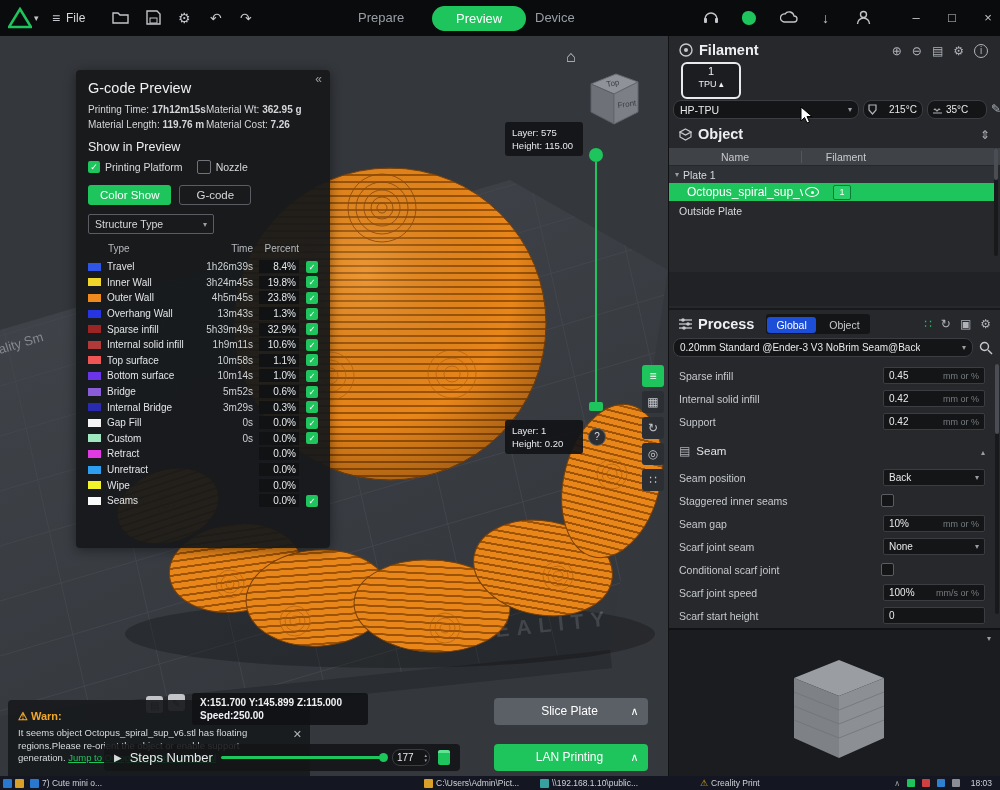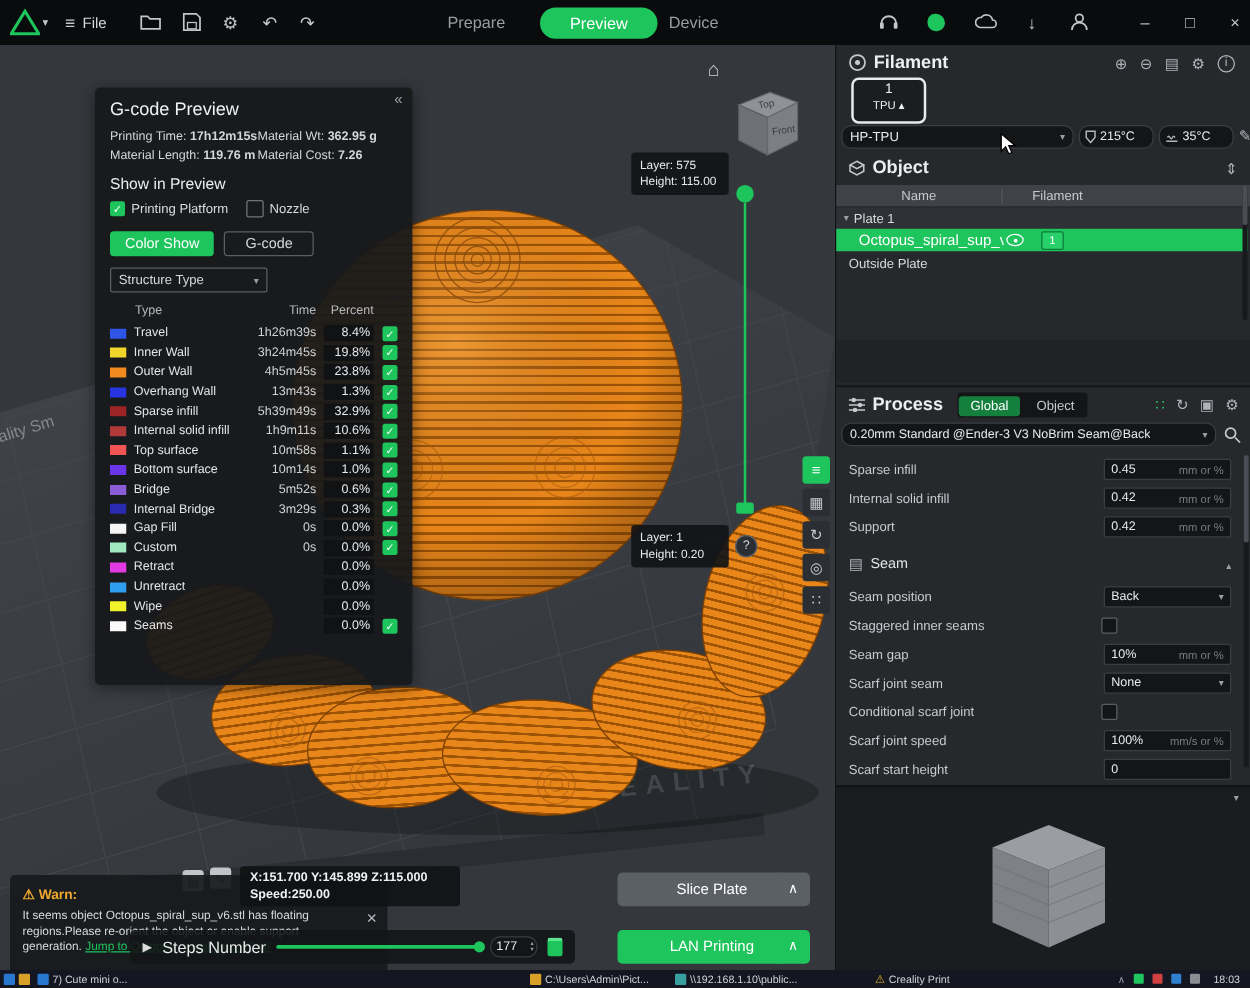--- a/index.html
+++ b/index.html
@@ -441,21 +441,21 @@
       <span class="hdr-ic" style="font-size:10px;border:1px solid #b0b4ba;border-radius:50%;width:12px;height:12px;line-height:12px;text-align:center;">i</span>
     </div>
     <div class="ab fil-chip">
       <div style="font-size:11px;line-height:15px;">1</div>
       <div style="font-size:9px;line-height:11px;"><span>TPU</span> ▴</div>
     </div>
     <div class="ab dk-input" style="left:4px;top:64px;width:186px;height:19px;padding:0 6px;justify-content:space-between;">
       <span style="font-size:10.5px;color:#e8eaec;">HP-TPU</span>
       <span class="p-caret">▾</span>
     </div>
-    <div class="ab dk-input" style="left:194px;top:64px;width:60px;height:19px;padding:0 4px;gap:3px;">
+    <div class="ab dk-input" style="left:194px;top:64px;width:60px;height:19px;padding:0 4px;gap:12px;">
       <svg width="9" height="11" viewBox="0 0 9 11">
           <path d="M1 1 h7 v5 l-3.5 4 l-3.5 -4 z" fill="none" stroke="#b0b4ba" stroke-width="1.2"></path>
         </svg>
       <span style="font-size:10px;color:#e8eaec;">215°C</span>
     </div>
     <div class="ab dk-input" style="left:258px;top:64px;width:60px;height:19px;padding:0 4px;gap:3px;">
       <svg width="11" height="10" viewBox="0 0 11 10">
           <path d="M1 8 h9 M2 5 q1 -2 2 0 q1 2 2 0 q1 -2 2 0" fill="none" stroke="#b0b4ba" stroke-width="1.2"></path>
         </svg>
       <span style="font-size:10px;color:#e8eaec;">35°C</span>
@@ -498,21 +498,21 @@
         <svg width="13" height="12" viewBox="0 0 13 12">
           <line x1="0" y1="2" x2="13" y2="2" stroke="#c6c9cd" stroke-width="1.3"></line>
             <circle cx="4" cy="2" r="1.8" fill="#c6c9cd"></circle>
           <line x1="0" y1="6" x2="13" y2="6" stroke="#c6c9cd" stroke-width="1.3"></line>
             <circle cx="9" cy="6" r="1.8" fill="#c6c9cd"></circle>
           <line x1="0" y1="10" x2="13" y2="10" stroke="#c6c9cd" stroke-width="1.3"></line>
             <circle cx="5" cy="10" r="1.8" fill="#c6c9cd"></circle>
         </svg>
         <span class="sec-title">Process</span>
         <span style="background:#131517;border-radius:3px;padding:1px;margin-left:6px;">
-          <span class="tabchip" style="background:#15803d;color:#fff;">Global</span>
+          <span class="tabchip" style="background:#1d4ed8;color:#fff;">Global</span>
           <span class="tabchip" style="color:#c8cacc;">Object</span>
         </span>
       </div>
       <div class="ab" style="right:10px;top:7px;display:flex;gap:9px;">
         <span class="hdr-ic" style="color:#1ec45c;">∷</span>
         <span class="hdr-ic">↻</span>
         <span class="hdr-ic">▣</span>
         <span class="hdr-ic">⚙</span>
       </div>
       <div class="ab dk-input" style="left:4px;top:28px;width:300px;height:19px;padding:8px 6px;justify-content:space-between;">

